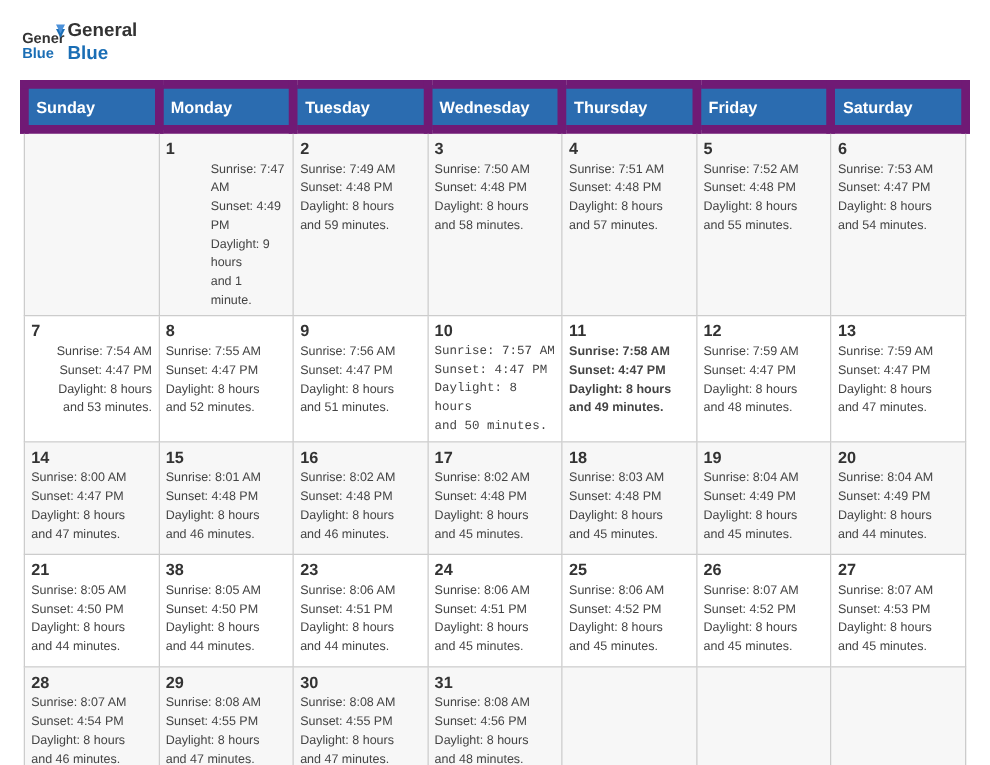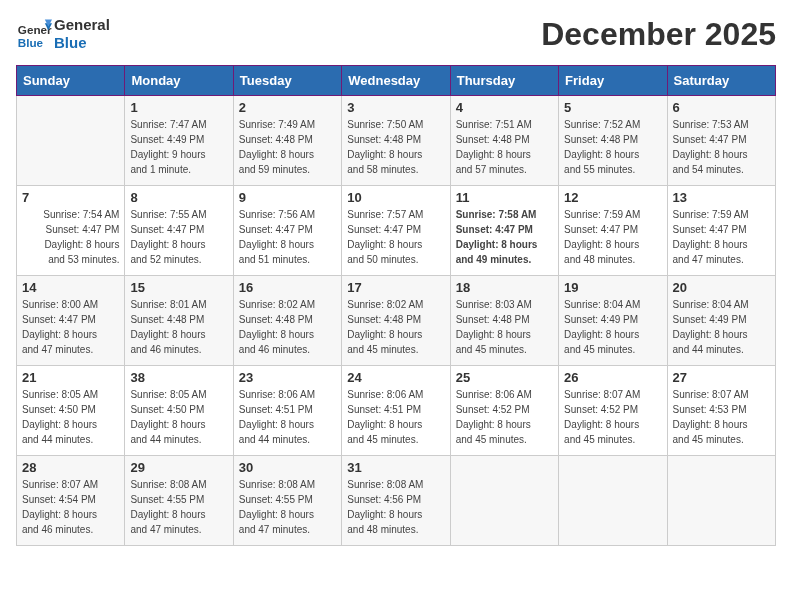--- a/index.html
+++ b/index.html
@@ -43,21 +43,21 @@
       border-collapse: collapse;
       table-layout: fixed;
     }
     thead th {
       background-color: #2b6cb0;
       color: #fff;
       font-size: 13px;
       font-weight: bold;
       padding: 7px 6px;
       text-align: left;
-      border: 1px solid #701a75;
+      border: 7px solid #701a75;
     }
     tbody td {
       vertical-align: top;
       border: 1px solid #ccc;
       padding: 4px 5px;
       font-size: 10.5px;
       color: #333;
       min-height: 80px;
       height: 90px;
     }
@@ -90,42 +90,41 @@
       <text x="2" y="34" font-size="13" font-weight="bold" fill="#1a6eb5" font-family="Arial">Blue</text>
       <polygon points="32,8 40,8 36,16" fill="#1a6eb5"></polygon>
       <polygon points="36,4 44,4 40,12" fill="#4a90d9" transform="translate(-4, 0)"></polygon>
     </svg>
     <div style="line-height:1.2;">
       <div style="font-size:15px;font-weight:bold;color:#333;">General</div>
       <div style="font-size:15px;font-weight:bold;color:#1a6eb5;">Blue</div>
     </div>
   </div>
   <div class="title-area">
-    <div class="month-title">December 2025</div>
   </div>
 </div>
 
 <table>
   <thead>
     <tr>
       <th>Sunday</th>
       <th>Monday</th>
       <th>Tuesday</th>
       <th>Wednesday</th>
       <th>Thursday</th>
       <th>Friday</th>
       <th>Saturday</th>
     </tr>
   </thead>
   <tbody id="calendar-body">
   <tr>
         <td></td>
         <td>
           <span class="day-number">1</span>
-          <div class="day-info" style="white-space: pre-line;">Sunrise: 7:47 AM
+          <div class="day-info" style="white-space: pre-line; margin-left: 36px;">Sunrise: 7:47 AM
 Sunset: 4:49 PM
 Daylight: 9 hours
 and 1 minute.</div>
         </td>
         <td>
           <span class="day-number">2</span>
           <div class="day-info" style="white-space: pre-line;">Sunrise: 7:49 AM
 Sunset: 4:48 PM
 Daylight: 8 hours
 and 59 minutes.</div>
@@ -176,21 +175,21 @@
         </td>
         <td>
           <span class="day-number">9</span>
           <div class="day-info" style="white-space: pre-line;">Sunrise: 7:56 AM
 Sunset: 4:47 PM
 Daylight: 8 hours
 and 51 minutes.</div>
         </td>
         <td>
           <span class="day-number">10</span>
-          <div class="day-info" style="white-space: pre-line;">Sunrise: 7:57 AM
+          <div class="day-info" style="white-space: pre-line; font-family: Liberation Mono, monospace;">Sunrise: 7:57 AM
 Sunset: 4:47 PM
 Daylight: 8 hours
 and 50 minutes.</div>
         </td>
         <td>
           <span class="day-number">11</span>
           <div class="day-info" style="white-space: pre-line; font-weight: bold;">Sunrise: 7:58 AM
 Sunset: 4:47 PM
 Daylight: 8 hours
 and 49 minutes.</div>

